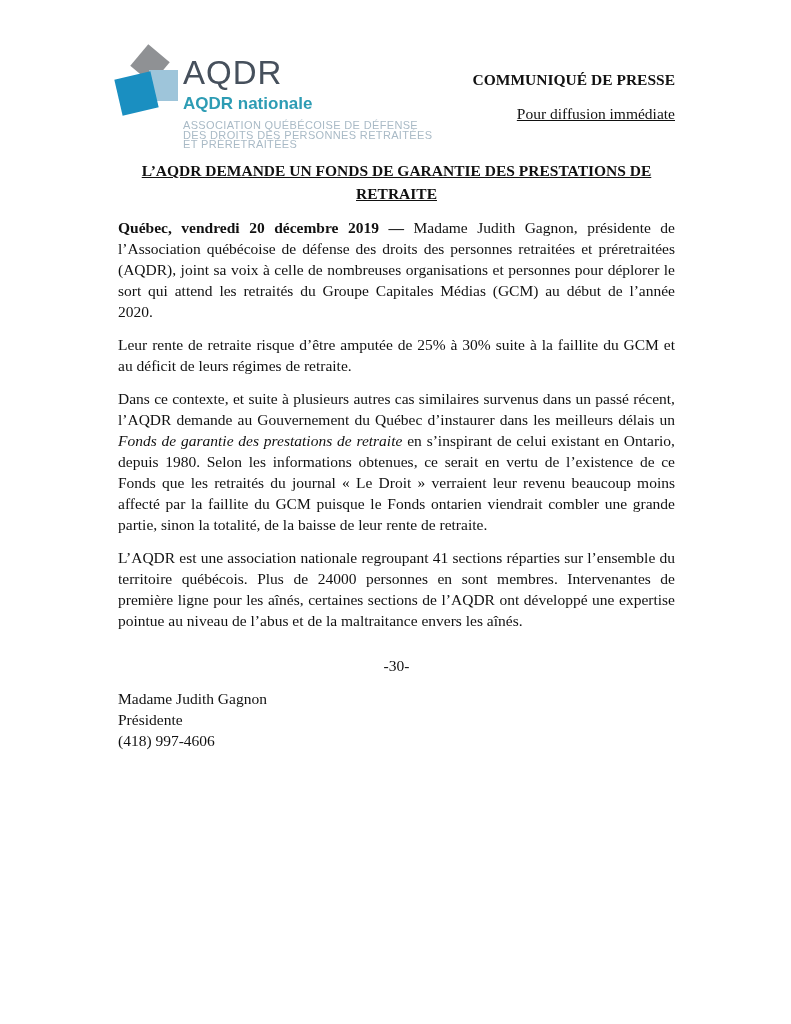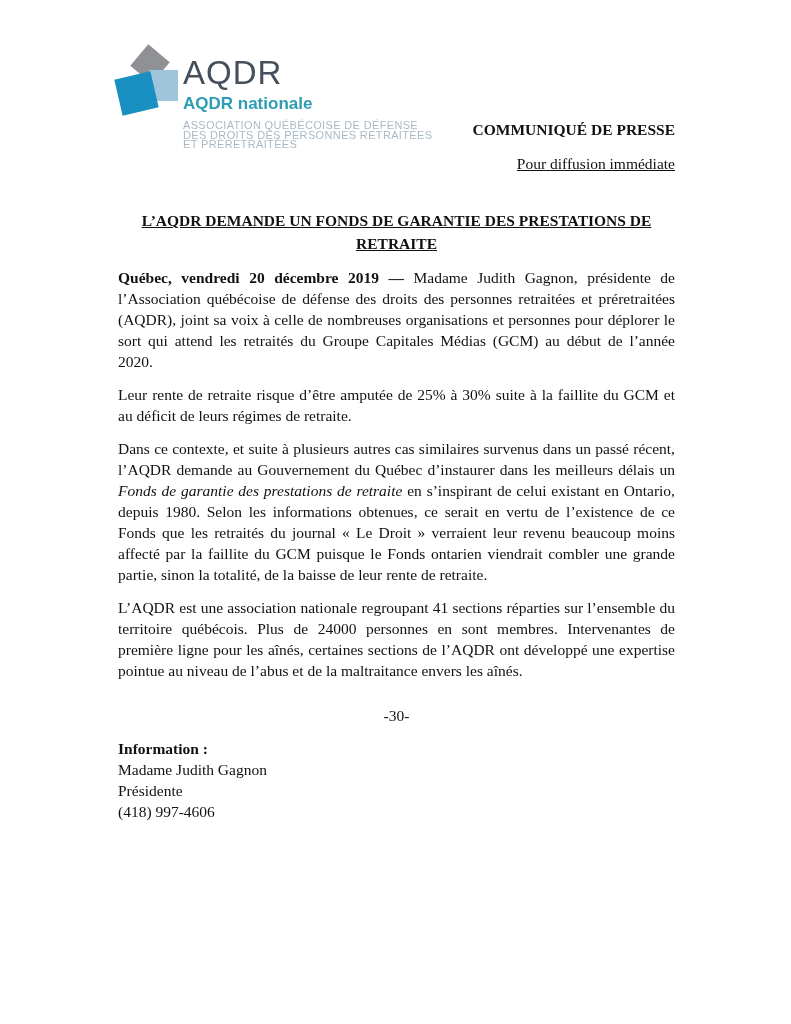--- a/index.html
+++ b/index.html
@@ -19,21 +19,21 @@
   .sq { position: absolute; }
   .sq-gray  { width: 28px; height: 28px; left: 21px; top: 2px;  transform: rotate(40deg);  background: var(--square-gray, #8f9194);  z-index: 1; }
   .sq-light { width: 29px; height: 31px; left: 34px; top: 22px;                             background: var(--square-light-blue, #9ec5da); z-index: 2; }
   .sq-blue  { width: 37px; height: 37px; left: 3px;  top: 27px; transform: rotate(-13deg); background: var(--square-blue, #1a8fc1);  z-index: 3; }
   .logo-text { margin-left: 2px; margin-top: 9px; font-family: "Liberation Sans", sans-serif; }
   .logo-acronym  { font-size: 33px; line-height: 32px; letter-spacing: 1px; font-weight: 400; color: var(--acronym, #46505c); }
   .logo-subtitle { margin-top: 5px; font-size: 17px; font-weight: 700; color: var(--subtitle, #2d9cb4); }
   .logo-tagline  { margin-top: 7px; font-size: 11px; line-height: 9.5px; letter-spacing: 0.35px; color: var(--tagline, #a9bac6); }
 
   
-  .content { padding: 119px 116px 0 118px; font-size: 15.5px; line-height: 21px; }
+  .content { padding: 69px 116px 0 118px; font-size: 15.5px; line-height: 21px; }
   .kicker  { text-align: right; font-weight: bold; }
   .release { text-align: right; text-decoration: underline; margin-top: 13px; }
   .headline {
     margin: 35px 0 0 0;
     text-align: center;
     font-size: 15.5px;
     line-height: 23px;
     font-weight: bold;
     text-decoration: underline;
   }
@@ -74,20 +74,19 @@
 
     <p>Leur rente de retraite risque d’être amputée de 25% à 30% suite à la faillite du GCM et au déficit de leurs régimes de retraite.</p>
 
     <p><span>Dans ce contexte, et suite à plusieurs autres cas similaires survenus dans un passé récent, l’AQDR demande au Gouvernement du Québec d’instaurer dans les meilleurs délais un </span><em>Fonds de garantie des prestations de retraite</em><span> en s’inspirant de celui existant en Ontario, depuis 1980. Selon les informations obtenues, ce serait en vertu de l’existence de ce Fonds que les retraités du journal « Le Droit » verraient leur revenu beaucoup moins affecté par la faillite du GCM puisque le Fonds ontarien viendrait combler une grande partie, sinon la totalité, de la baisse de leur rente de retraite.</span></p>
 
     <p>L’AQDR est une association nationale regroupant 41 sections réparties sur l’ensemble du territoire québécois. Plus de 24000 personnes en sont membres. Intervenantes de première ligne pour les aînés, certaines sections de l’AQDR ont développé une expertise pointue au niveau de l’abus et de la maltraitance envers les aînés.</p>
 
     <div class="endmark">-30-</div>
 
     <div class="contact">
-      <div class="contact-heading">Information :</div>
       <div>Madame Judith Gagnon</div>
       <div>Présidente</div>
       <div>(418) 997-4606</div>
     </div>
   </div>
 
 </div>
 
 </body></html>

